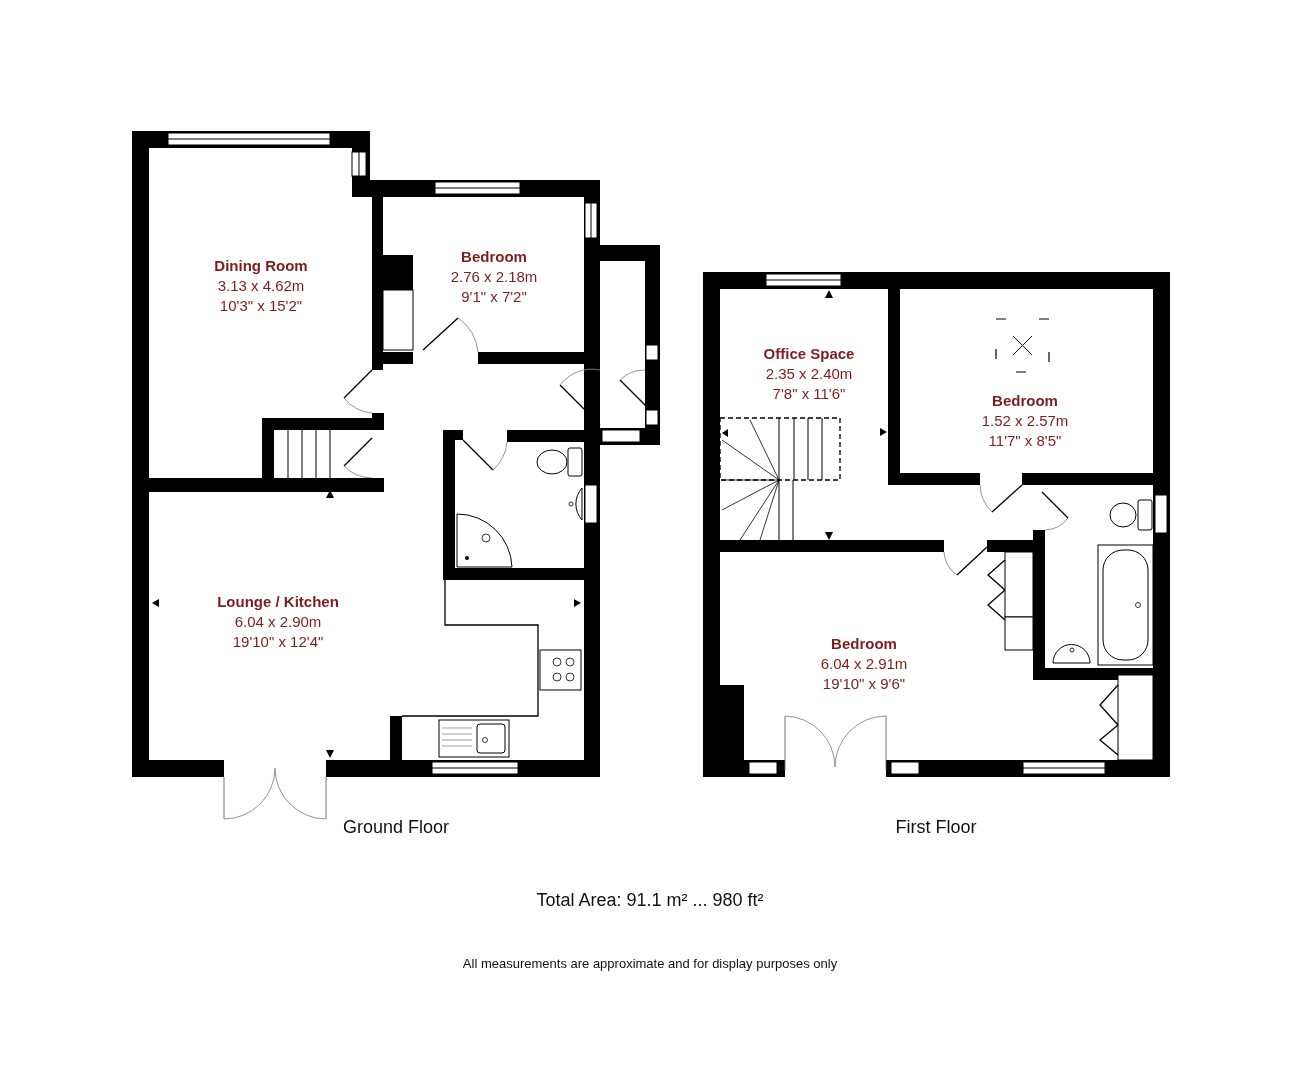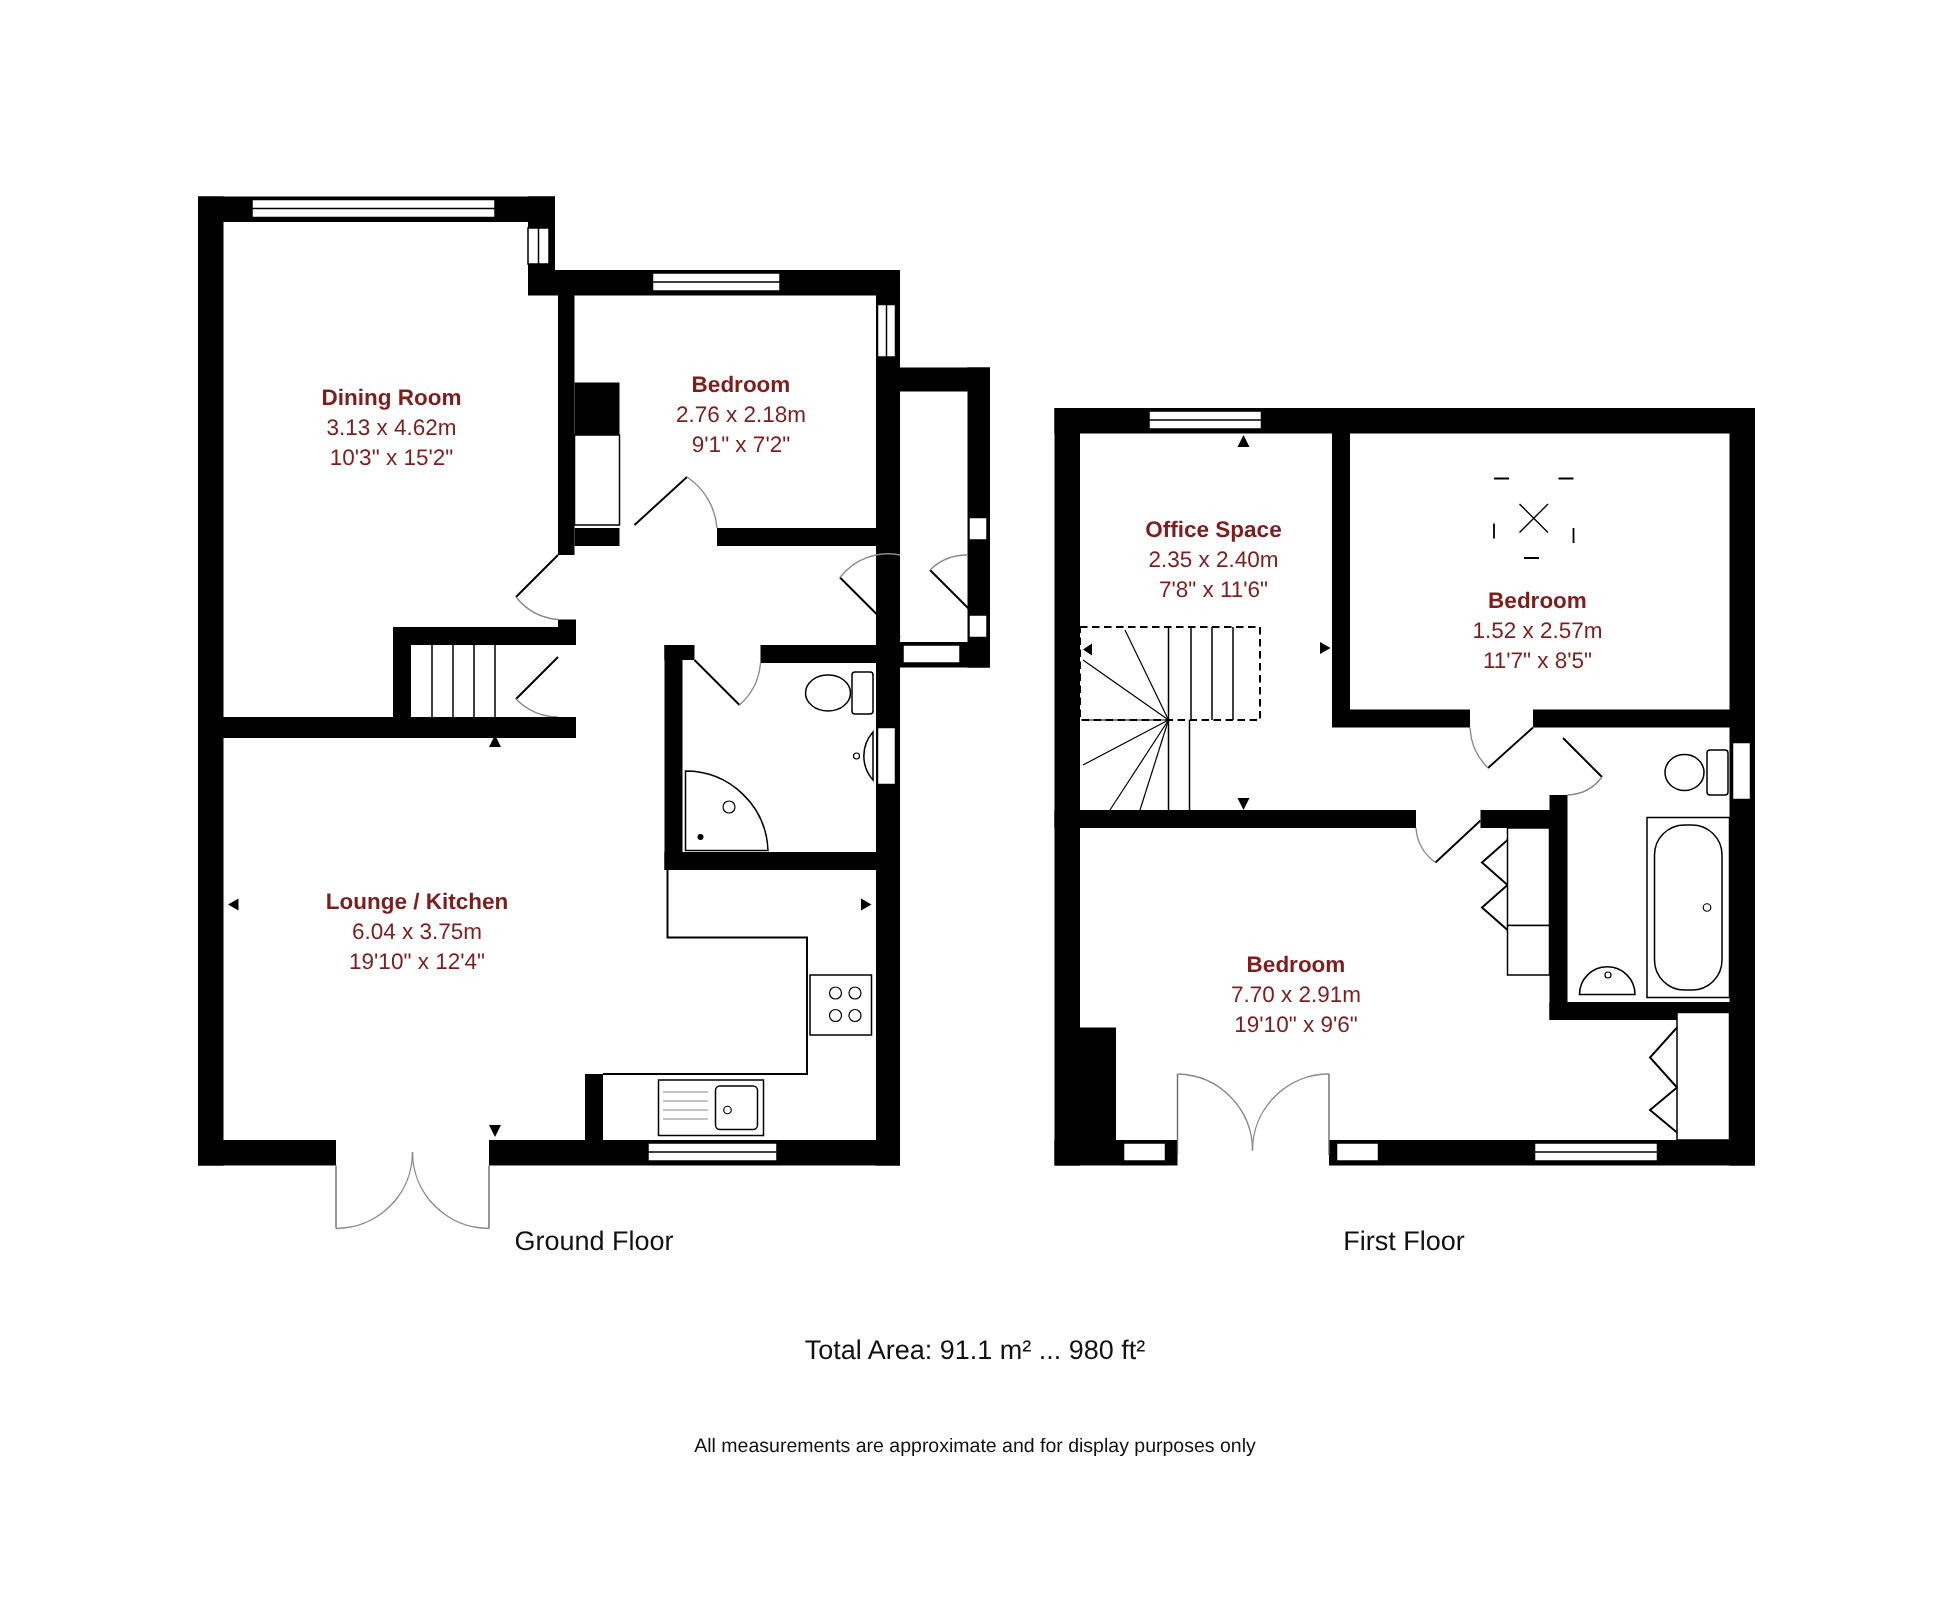--- a/index.html
+++ b/index.html
@@ -219,36 +219,36 @@
   <div>3.13 x 4.62m</div>
   <div>10'3" x 15'2"</div>
 </div>
 <div class="label" style="left:494px; top:247px;">
   <div class="name">Bedroom</div>
   <div>2.76 x 2.18m</div>
   <div>9'1" x 7'2"</div>
 </div>
 <div class="label" style="left:278px; top:592px;">
   <div class="name">Lounge / Kitchen</div>
-  <div>6.04 x 3.75m</div>
+  <div>6.04 x 2.90m</div>
   <div>19'10" x 12'4"</div>
 </div>
 <div class="floor-title" style="left:396px; top:817px;">Ground Floor</div>
 
 <div class="label" style="left:809px; top:344px;">
   <div class="name">Office Space</div>
   <div>2.35 x 2.40m</div>
   <div>7'8" x 11'6"</div>
 </div>
 <div class="label" style="left:1025px; top:391px;">
   <div class="name">Bedroom</div>
   <div>1.52 x 2.57m</div>
   <div>11'7" x 8'5"</div>
 </div>
 <div class="label" style="left:864px; top:634px;">
   <div class="name">Bedroom</div>
-  <div>7.70 x 2.91m</div>
+  <div>6.04 x 2.91m</div>
   <div>19'10" x 9'6"</div>
 </div>
 <div class="floor-title" style="left:936px; top:817px;">First Floor</div>
 
 <div class="total">Total Area: 91.1 m² ... 980 ft²</div>
 <div class="disclaimer">All measurements are approximate and for display purposes only</div>
 
 </body></html>

